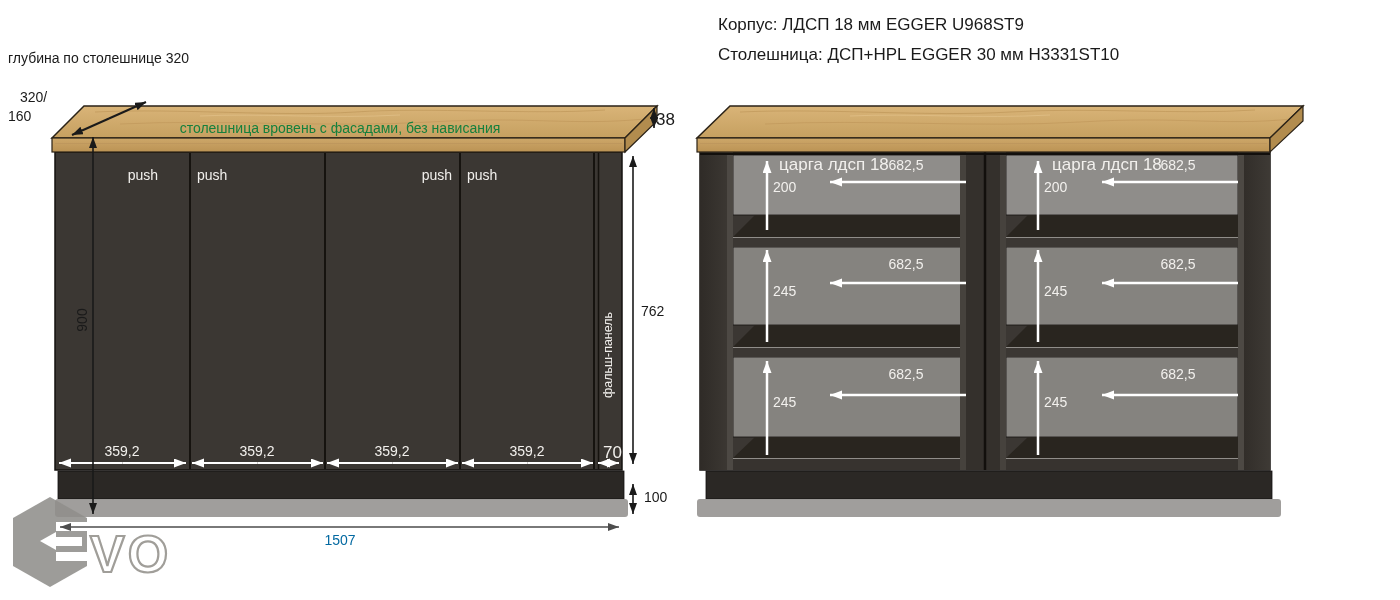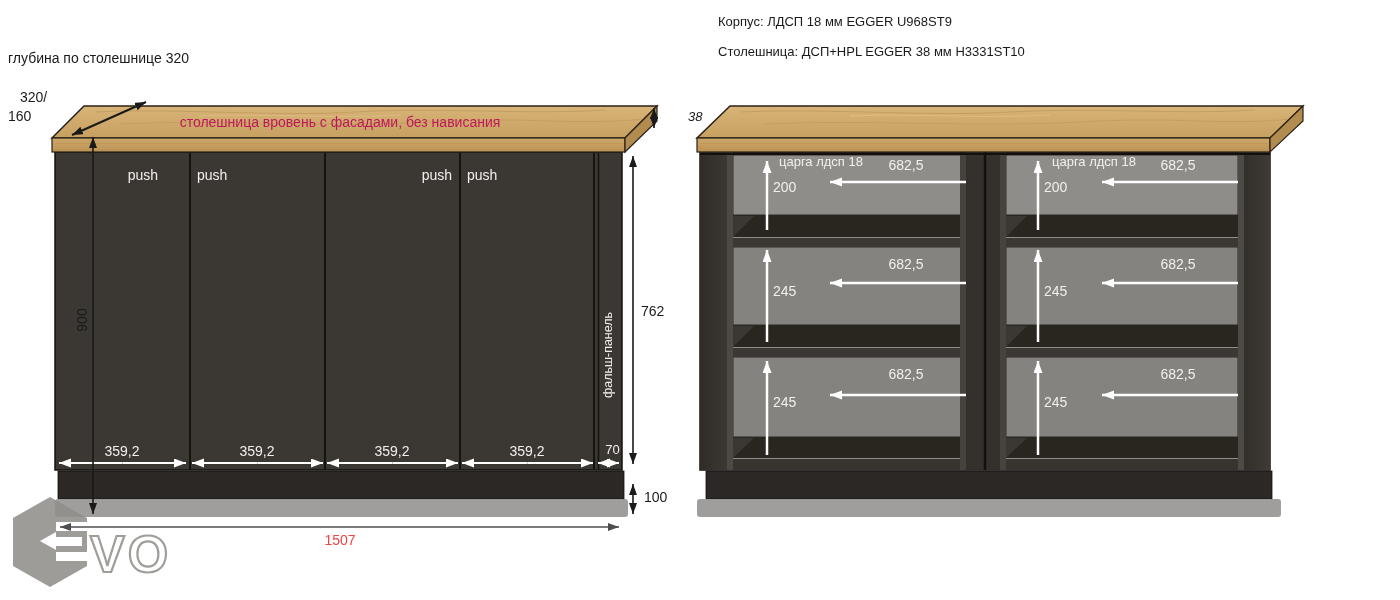--- a/index.html
+++ b/index.html
@@ -2,26 +2,26 @@
 <html><head>
 <meta charset="utf-8">
 <style>
   html,body{margin:0;padding:0;background:#fff;}
   .canvas{position:relative;width:1400px;height:600px;background:#fff;overflow:hidden;
           font-family:"Liberation Sans",sans-serif;color:#191919;}
   .canvas svg{position:absolute;left:0;top:0;}
   .lbl{position:absolute;white-space:nowrap;line-height:1.15;}
   .dark{color:#1a1a1a;}
   .white{color:#f2f0ed;}
-  .c-note{color:#be185d;}
-  .gray{color:#ef4444;}
+  .c-note{color:#15803d;margin-top:6px;}
+  .gray{color:#0369a1;}
   .ctr{text-align:center;}
   .rgt{text-align:right;}
   .rot{transform:translate(-50%,-50%) rotate(-90deg);}
-  .f13{font-size:13px;} .f135{font-size:14px;} .f14{font-size:14px;} .f125{font-size:12.5px;}
+  .f13{font-size:17px;} .f135{font-size:14px;} .f14{font-size:14px;} .f125{font-size:12.5px;}
 </style>
 </head>
 <body>
 
 <div class="canvas">
 
 <svg width="1400" height="600" viewBox="0 0 1400 600">
   <defs>
     <linearGradient id="woodTop" x1="0" y1="0" x2="0" y2="1">
       <stop offset="0" stop-color="#d9b478"></stop>
@@ -184,27 +184,27 @@
 
   <g stroke="#4d4d4d" stroke-width="1.6">
     <line x1="340" y1="527" x2="60" y2="527" marker-end="url(#mg)"></line>
     <line x1="340" y1="527" x2="619" y2="527" marker-end="url(#mg)"></line>
   </g>
 </svg>
 
 <div class="lbl f135 dark" style="left:8px;top:50px;">глубина по столешнице 320</div>
 
 <div class="lbl f13 dark" style="left:718px;top:15px;">Корпус: ЛДСП 18 мм EGGER U968ST9</div>
-<div class="lbl f13 dark" style="left:718px;top:45px;">Столешница: ДСП+HPL EGGER 38 мм H3331ST10</div>
+<div class="lbl f13 dark" style="left:718px;top:45px;">Столешница: ДСП+HPL EGGER 30 мм H3331ST10</div>
 
 <div class="lbl f14 dark" style="left:20px;top:89px;">320/</div>
 <div class="lbl f14 dark" style="left:8px;top:108px;">160</div>
 
 <div class="lbl f135 c-note ctr" style="left:55px;top:114px;width:570px;">столешница вровень с фасадами, без нависания</div>
-<div class="lbl f13 dark" style="left:688px;top:110px;font-style:italic;">38</div>
+<div class="lbl f13 dark" style="left:656px;top:110px;">38</div>
 
 <div class="lbl f135 white rgt" style="left:55px;top:167px;width:103px;">push</div>
 <div class="lbl f135 white" style="left:197px;top:167px;">push</div>
 <div class="lbl f135 white rgt" style="left:349px;top:167px;width:103px;">push</div>
 <div class="lbl f135 white" style="left:467px;top:167px;">push</div>
 
 <div class="lbl f125 white rot" style="left:608px;top:355px;">фальш-панель</div>
 
 <div class="lbl f14 dark rot" style="left:82px;top:320px;">900</div>
 <div class="lbl f14 dark" style="left:641px;top:287px;margin-top:16px;">762</div>

